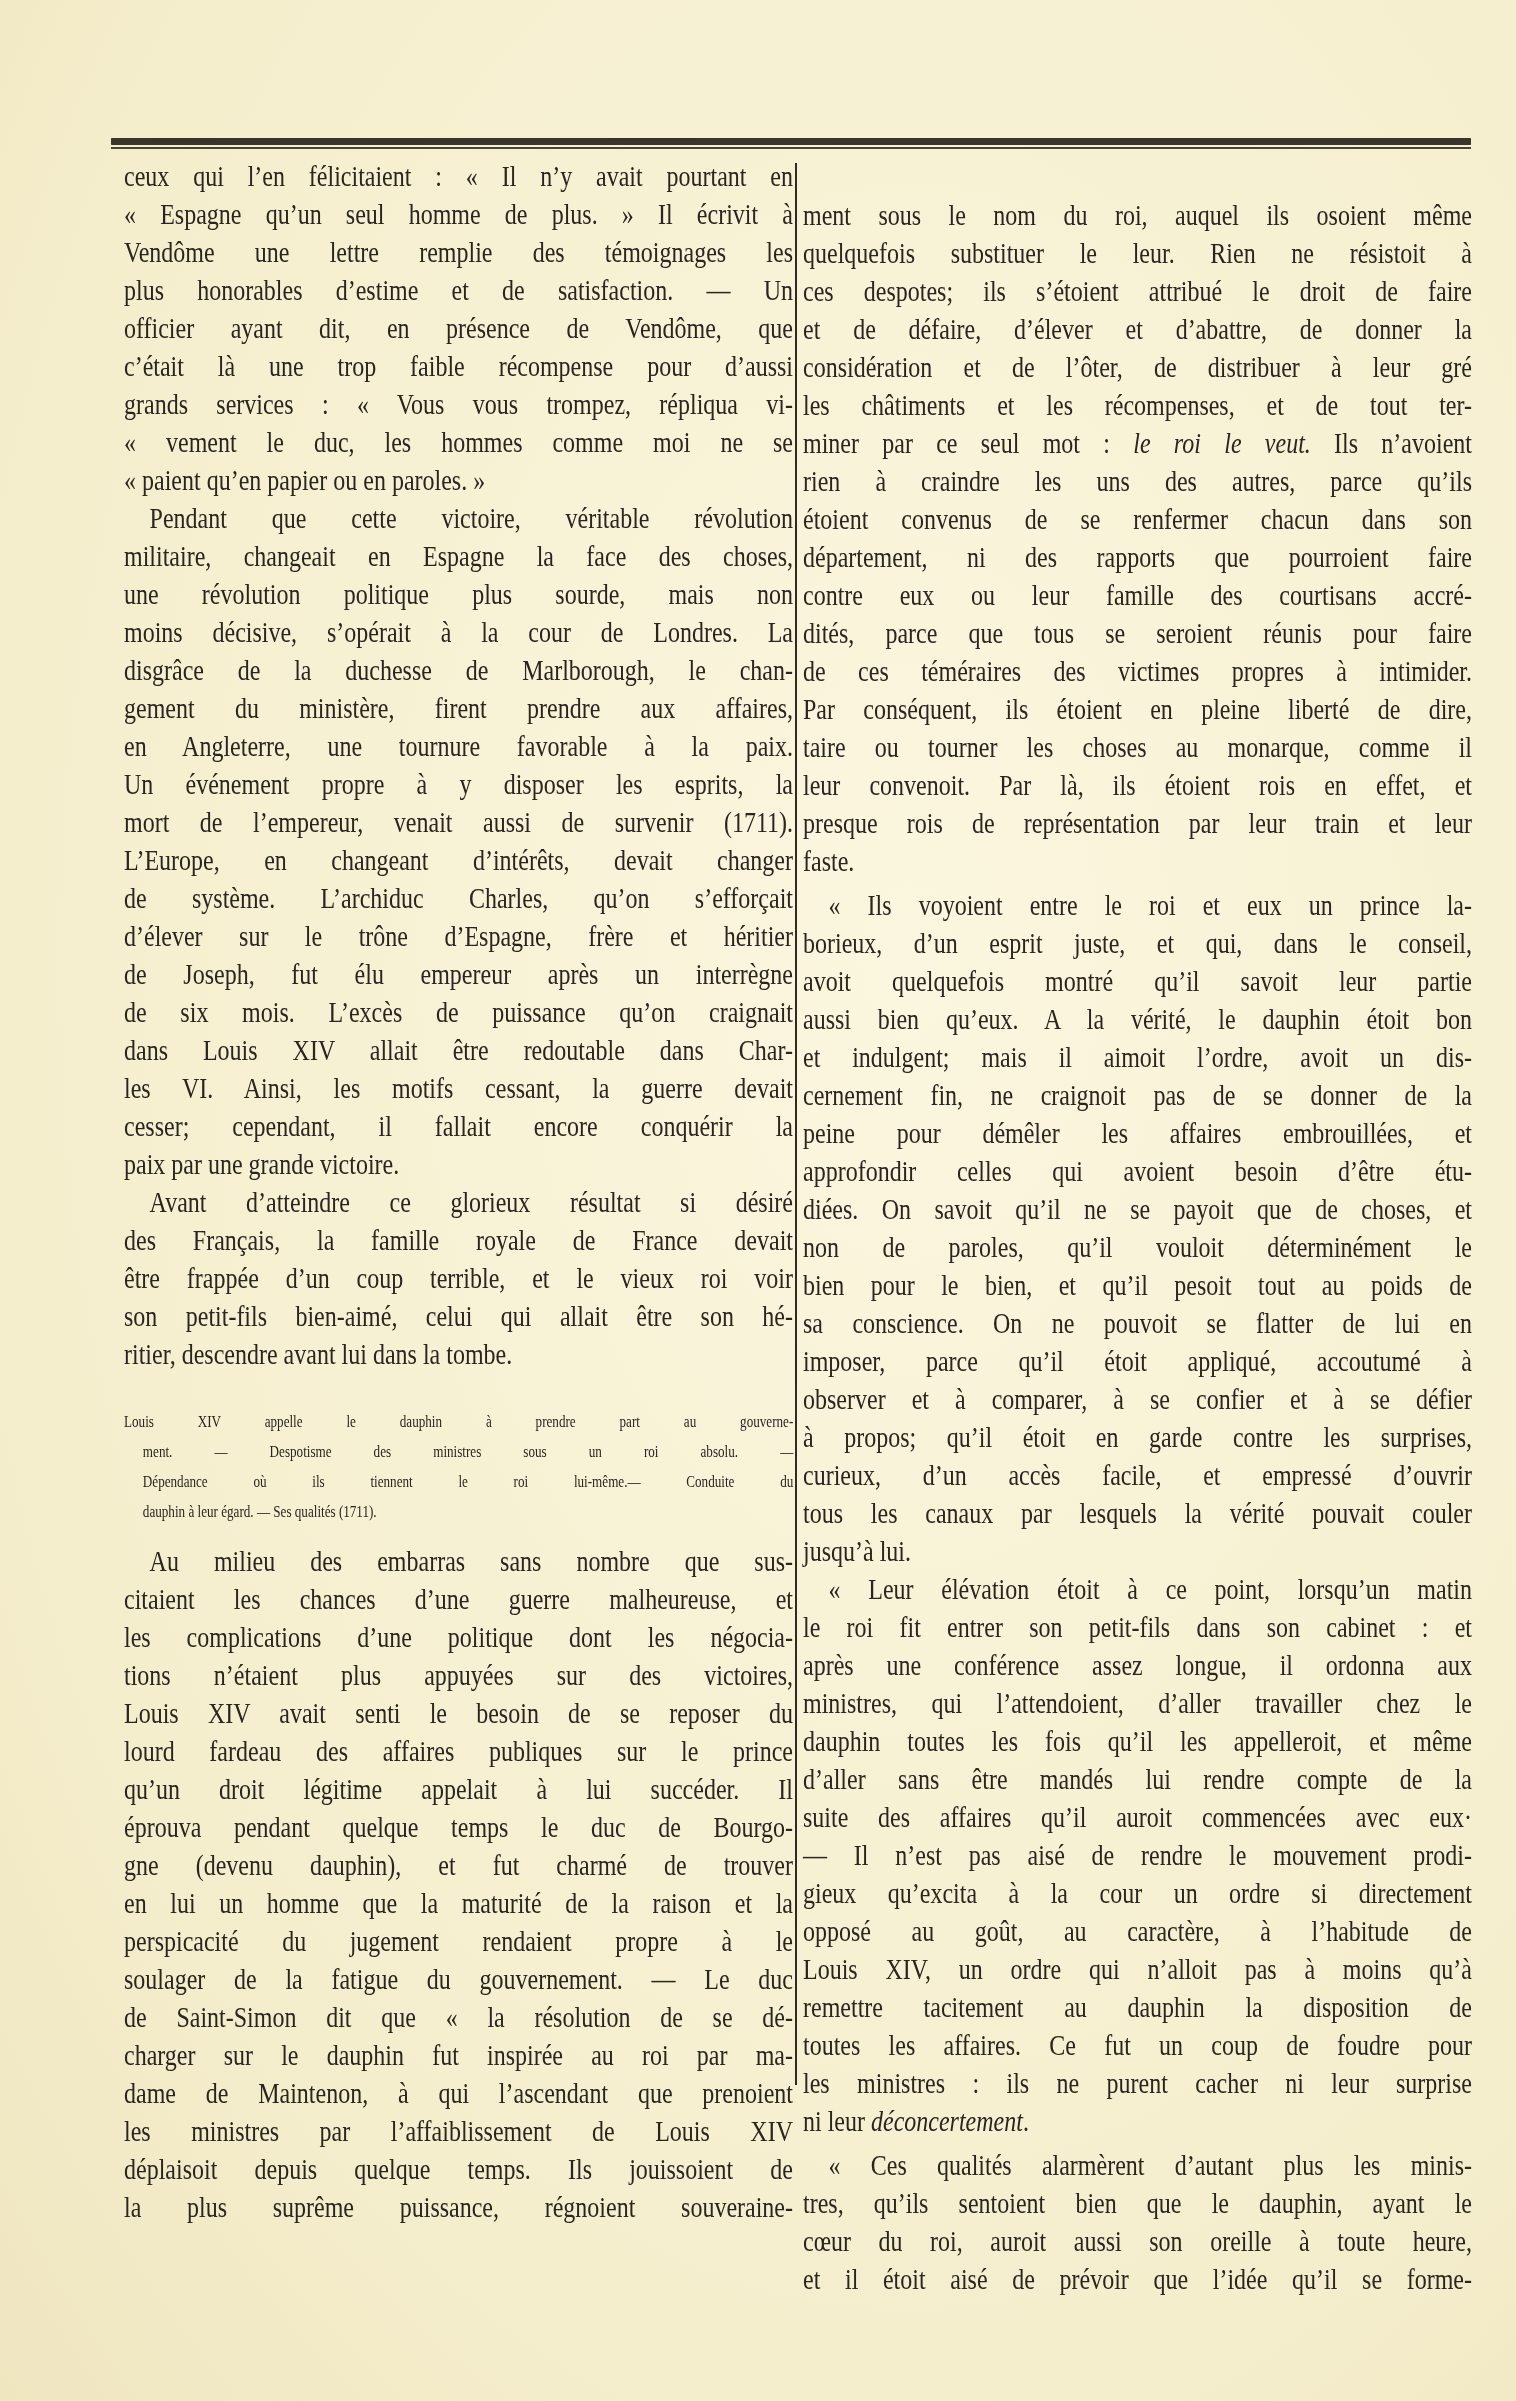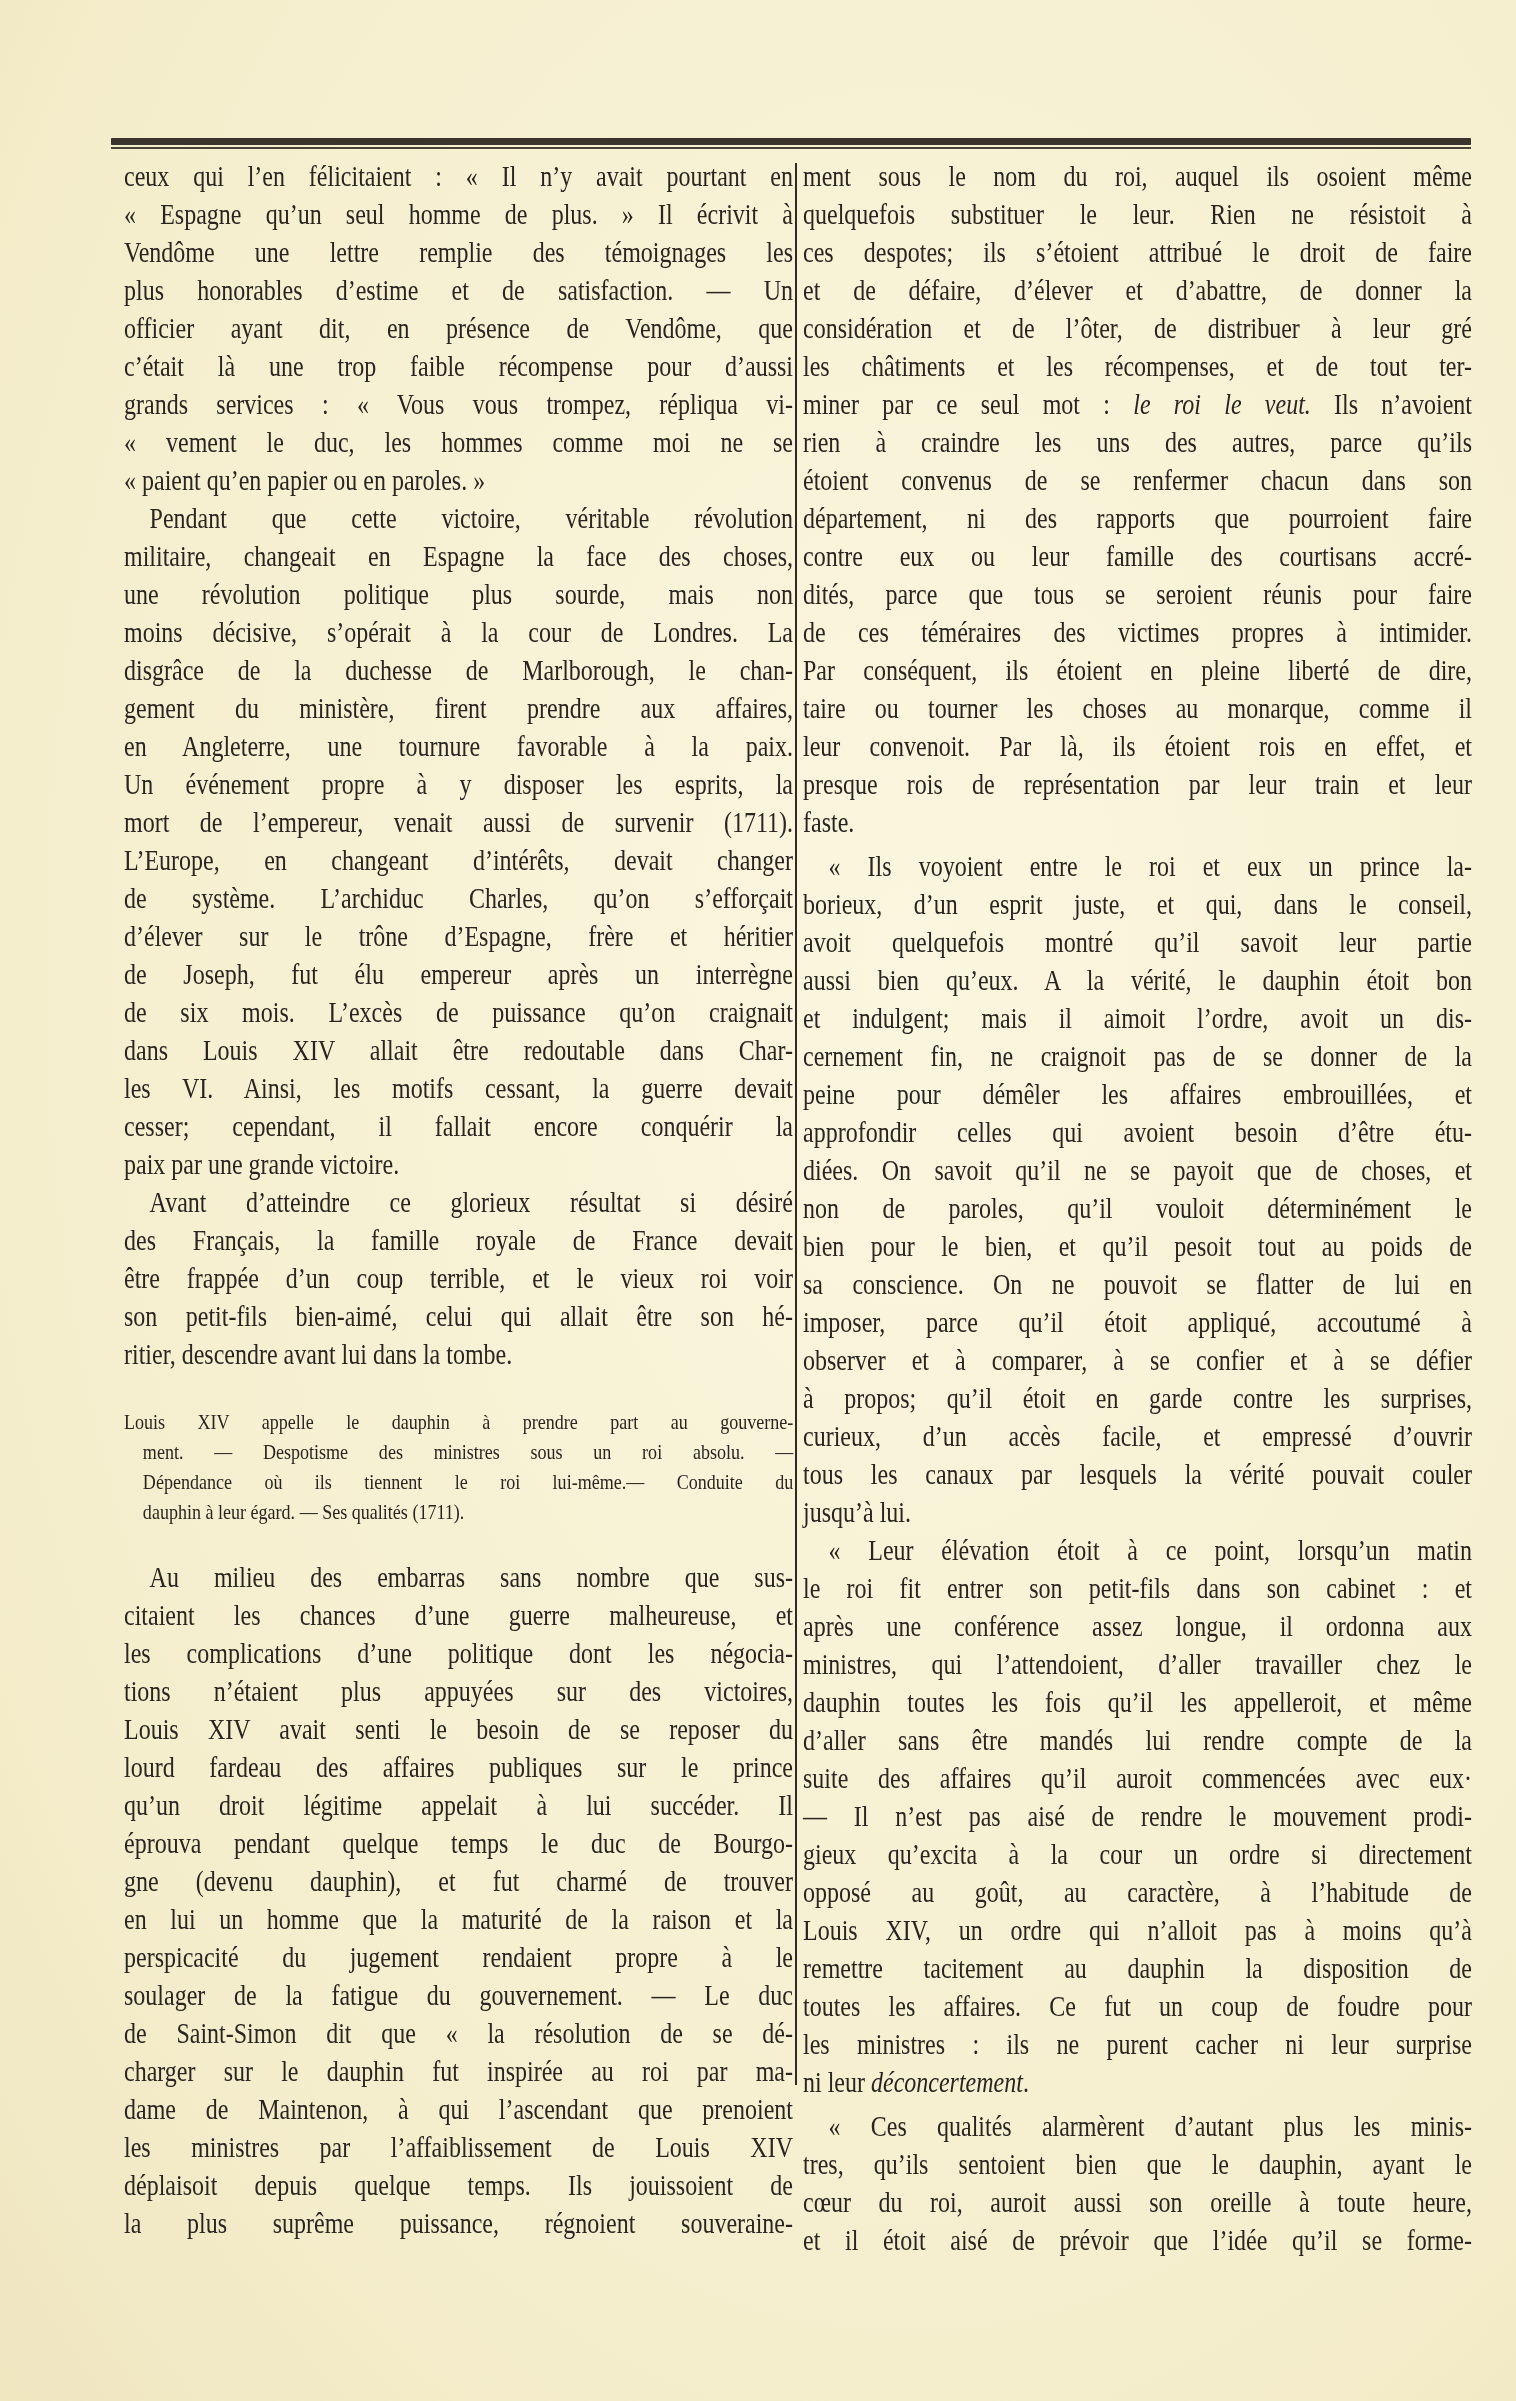--- a/index.html
+++ b/index.html
@@ -34,31 +34,31 @@
   }
   .col-divider {
     position: absolute; left: 795px; top: 163px; width: 2.3px; height: 1922px;
     background: #2f2a24;
   }
   .column {
     position: absolute; top: 157px; width: 669px;
     font-size: 30px; line-height: 38px;
   }
   .column.left { left: 124px; }
-  .column.right { left: 803px; width: 669px; }
+  .column.right { left: 803px; width: 669px; margin-top: 39px; }
   .line {
     display: block; white-space: nowrap;
     text-align: justify; text-align-last: justify;
     transform: scaleX(0.80); transform-origin: left center; width: 125%;
   }
   .line.last { text-align-last: left; }
   .line.indent { padding-left: 32px; box-sizing: border-box; }
   .para-gap { height: 6.1px; }
   .summary {
-    font-size: 22px; line-height: 30px; margin-top: 34px; margin-bottom: 31px;
+    font-size: 16px; line-height: 30px; margin-top: 34px; margin-bottom: 15px;
   }
   .summary .line { transform: scaleX(0.82); width: 122%; }
   .summary .line.hang { padding-left: 23px; box-sizing: border-box; }
   em { font-style: italic; }
 </style>
 </head>
 <body>
 
 <div class="page">
 

